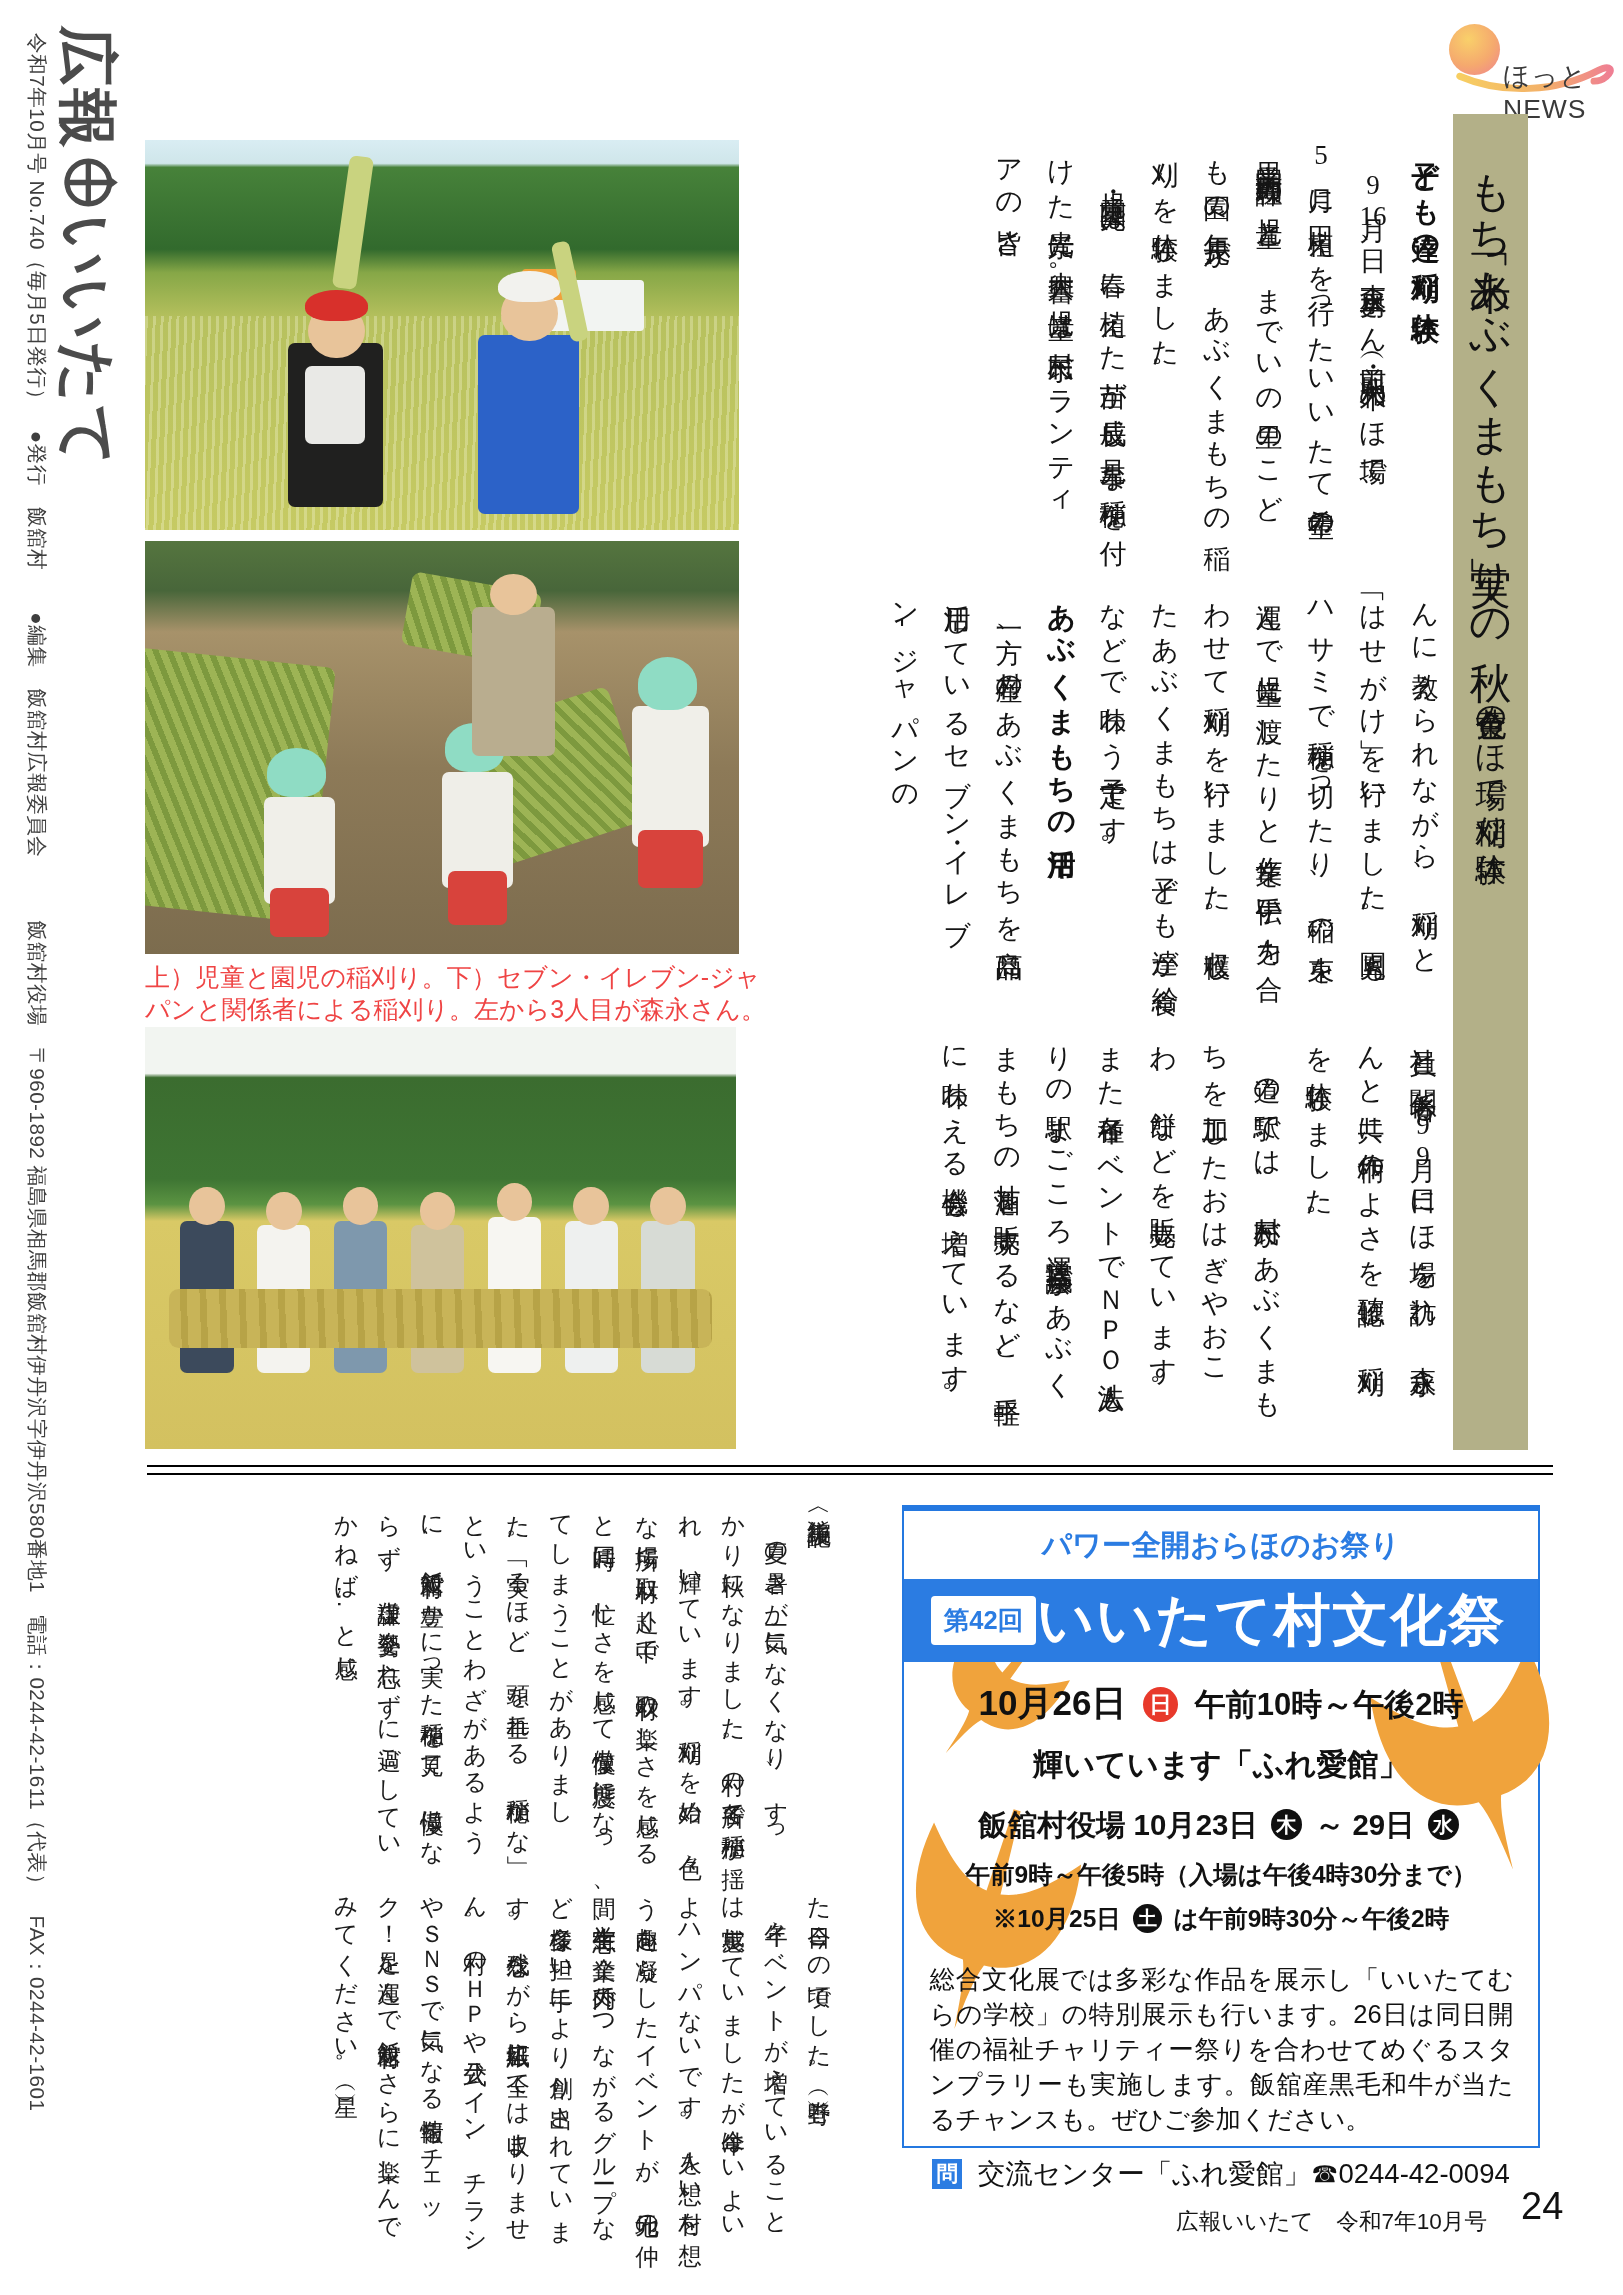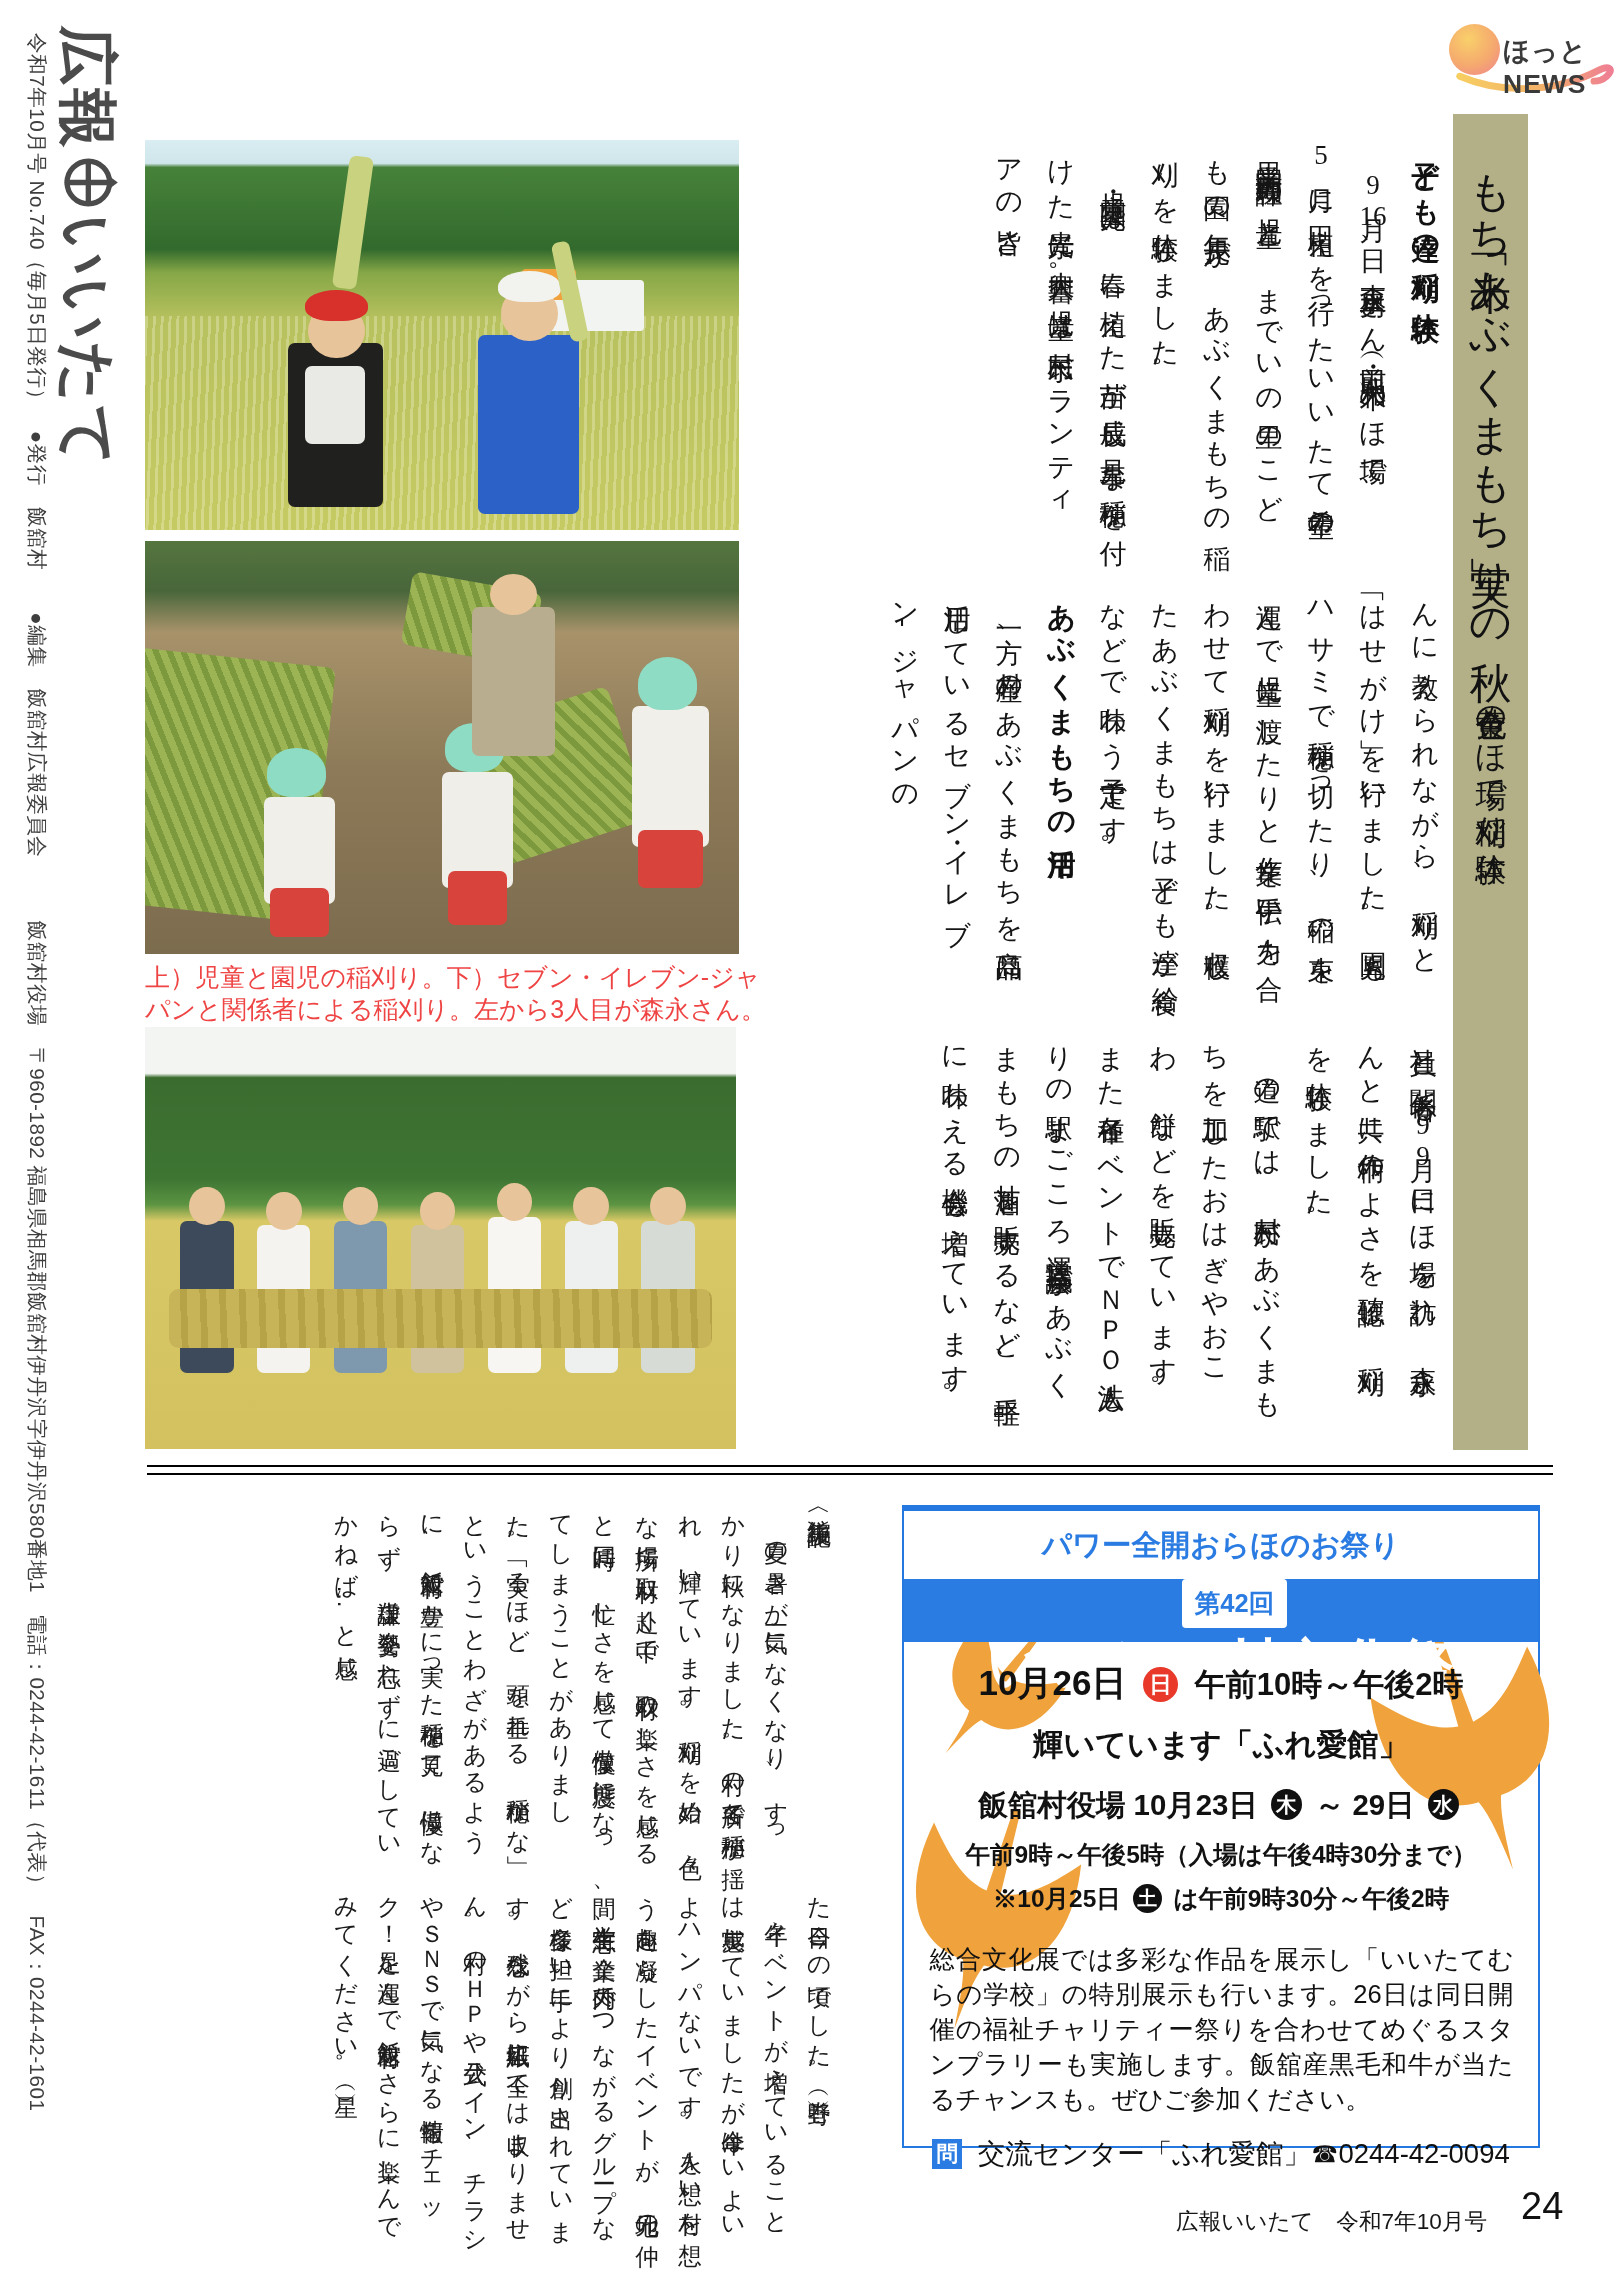--- a/index.html
+++ b/index.html
@@ -70,21 +70,21 @@
       <defs>
           <linearGradient id="sw" x1="0" y1="0" x2="1" y2="0">
         <stop offset="0" stop-color="#f7ce62"></stop>
             <stop offset="0.55" stop-color="#f3b169"></stop>
             <stop offset="1" stop-color="#ef7f93"></stop>
       </linearGradient>
         </defs>
       <path d="M30 112 C118 150 228 144 312 100 C336 88 344 99 328 113 C321 119 312 122 303 122" fill="none" stroke="url(#sw)" stroke-width="14" stroke-linecap="round"></path>
     </svg>
     <div class="abs badge-circle" style="left:3.9px;top:3.9px;"></div>
-    <div class="abs badge-label" style="left:58px;top:12px;font-weight:bold;">ほっとNEWS</div>
+    <div class="abs badge-label" style="left:58px;top:37px;">ほっとNEWS</div>
   </div>
 
   <div class="abs titlebar" style="left:1453px;top:114px;width:75px;height:1336px;">
     <div class="titletext sans" style="margin:29.4px auto 0 auto;height:1276px;">
       <span style="font-size:42px;font-weight:500;">もち米「あぶくまもち」実りの秋</span><span style="font-size:31px;font-weight:500;padding-top:54px;">黄金色のほ場で稲刈り体験</span>
     </div>
   </div>
 
   <div class="abs photo ph1" style="left:145px;top:140px;width:594px;height:390px;" title="稲穂を掲げる児童2人（黒いPUMAシャツと赤白帽、青いジャージと白帽）が黄金色のほ場で笑う">
     <div class="streaks"></div>
@@ -171,21 +171,21 @@
       <path d="M100 272 C97 238 95 214 88 196 C30 194 2 138 16 60 C48 98 68 112 92 116 L96 22 L104 22 L108 116 C132 112 152 98 184 60 C198 138 170 194 112 196 C105 214 103 238 100 272 Z" fill="#f0a33c"></path>
     </svg>
     <svg class="leaf" style="left:29.4px;top:88px;transform:rotate(38deg);" width="128" height="177" viewBox="0 0 200 280">
       <path d="M100 272 C97 238 95 214 88 196 C30 194 2 138 16 60 C48 98 68 112 92 116 L96 22 L104 22 L108 116 C132 112 152 98 184 60 C198 138 170 194 112 196 C105 214 103 238 100 272 Z" fill="#f0a33c"></path>
     </svg>
 
     <div class="evtext" style="text-align:center;margin-top:14.7px;font-size:29.4px;font-weight:700;">
       <span class="ev-blue">パワー全開おらほのお祭り</span>
     </div>
 
-    <div class="evtext band" style="margin-top:13.7px;height:63px;display:flex;align-items:center;flex-direction:column;">
+    <div class="evtext band" style="margin-top:13.7px;height:83px;display:flex;align-items:center;">
       <span class="no42" style="margin-left:27px;padding:6.9px 12.8px;font-size:25.5px;">第42回</span>
       <span style="color:#fff;font-size:56px;font-weight:700;margin-left:1px;letter-spacing:2px;">いいたて村文化祭</span>
     </div>
 
     <div class="evtext" style="text-align:center;margin-top:18px;font-size:35px;font-weight:700;">
       <span>10月26日</span>
       <span class="daycircle red" style="width:35px;height:35px;line-height:35px;font-size:22.6px;vertical-align:2.9px;margin:0 6.9px;">日</span>
       <span style="font-size:31px;">午前10時～午後2時</span>
     </div>
 

